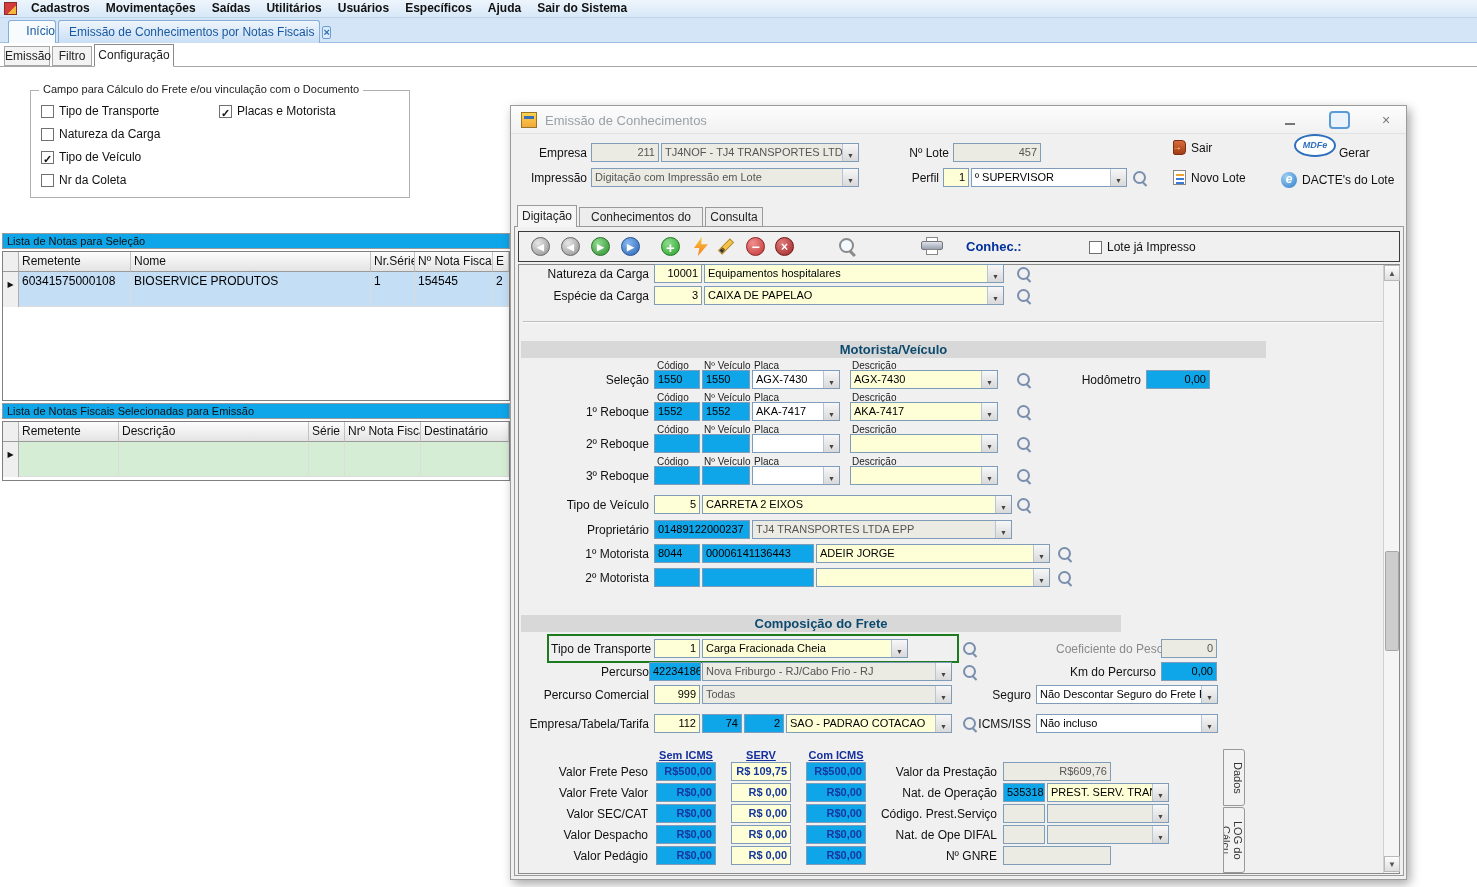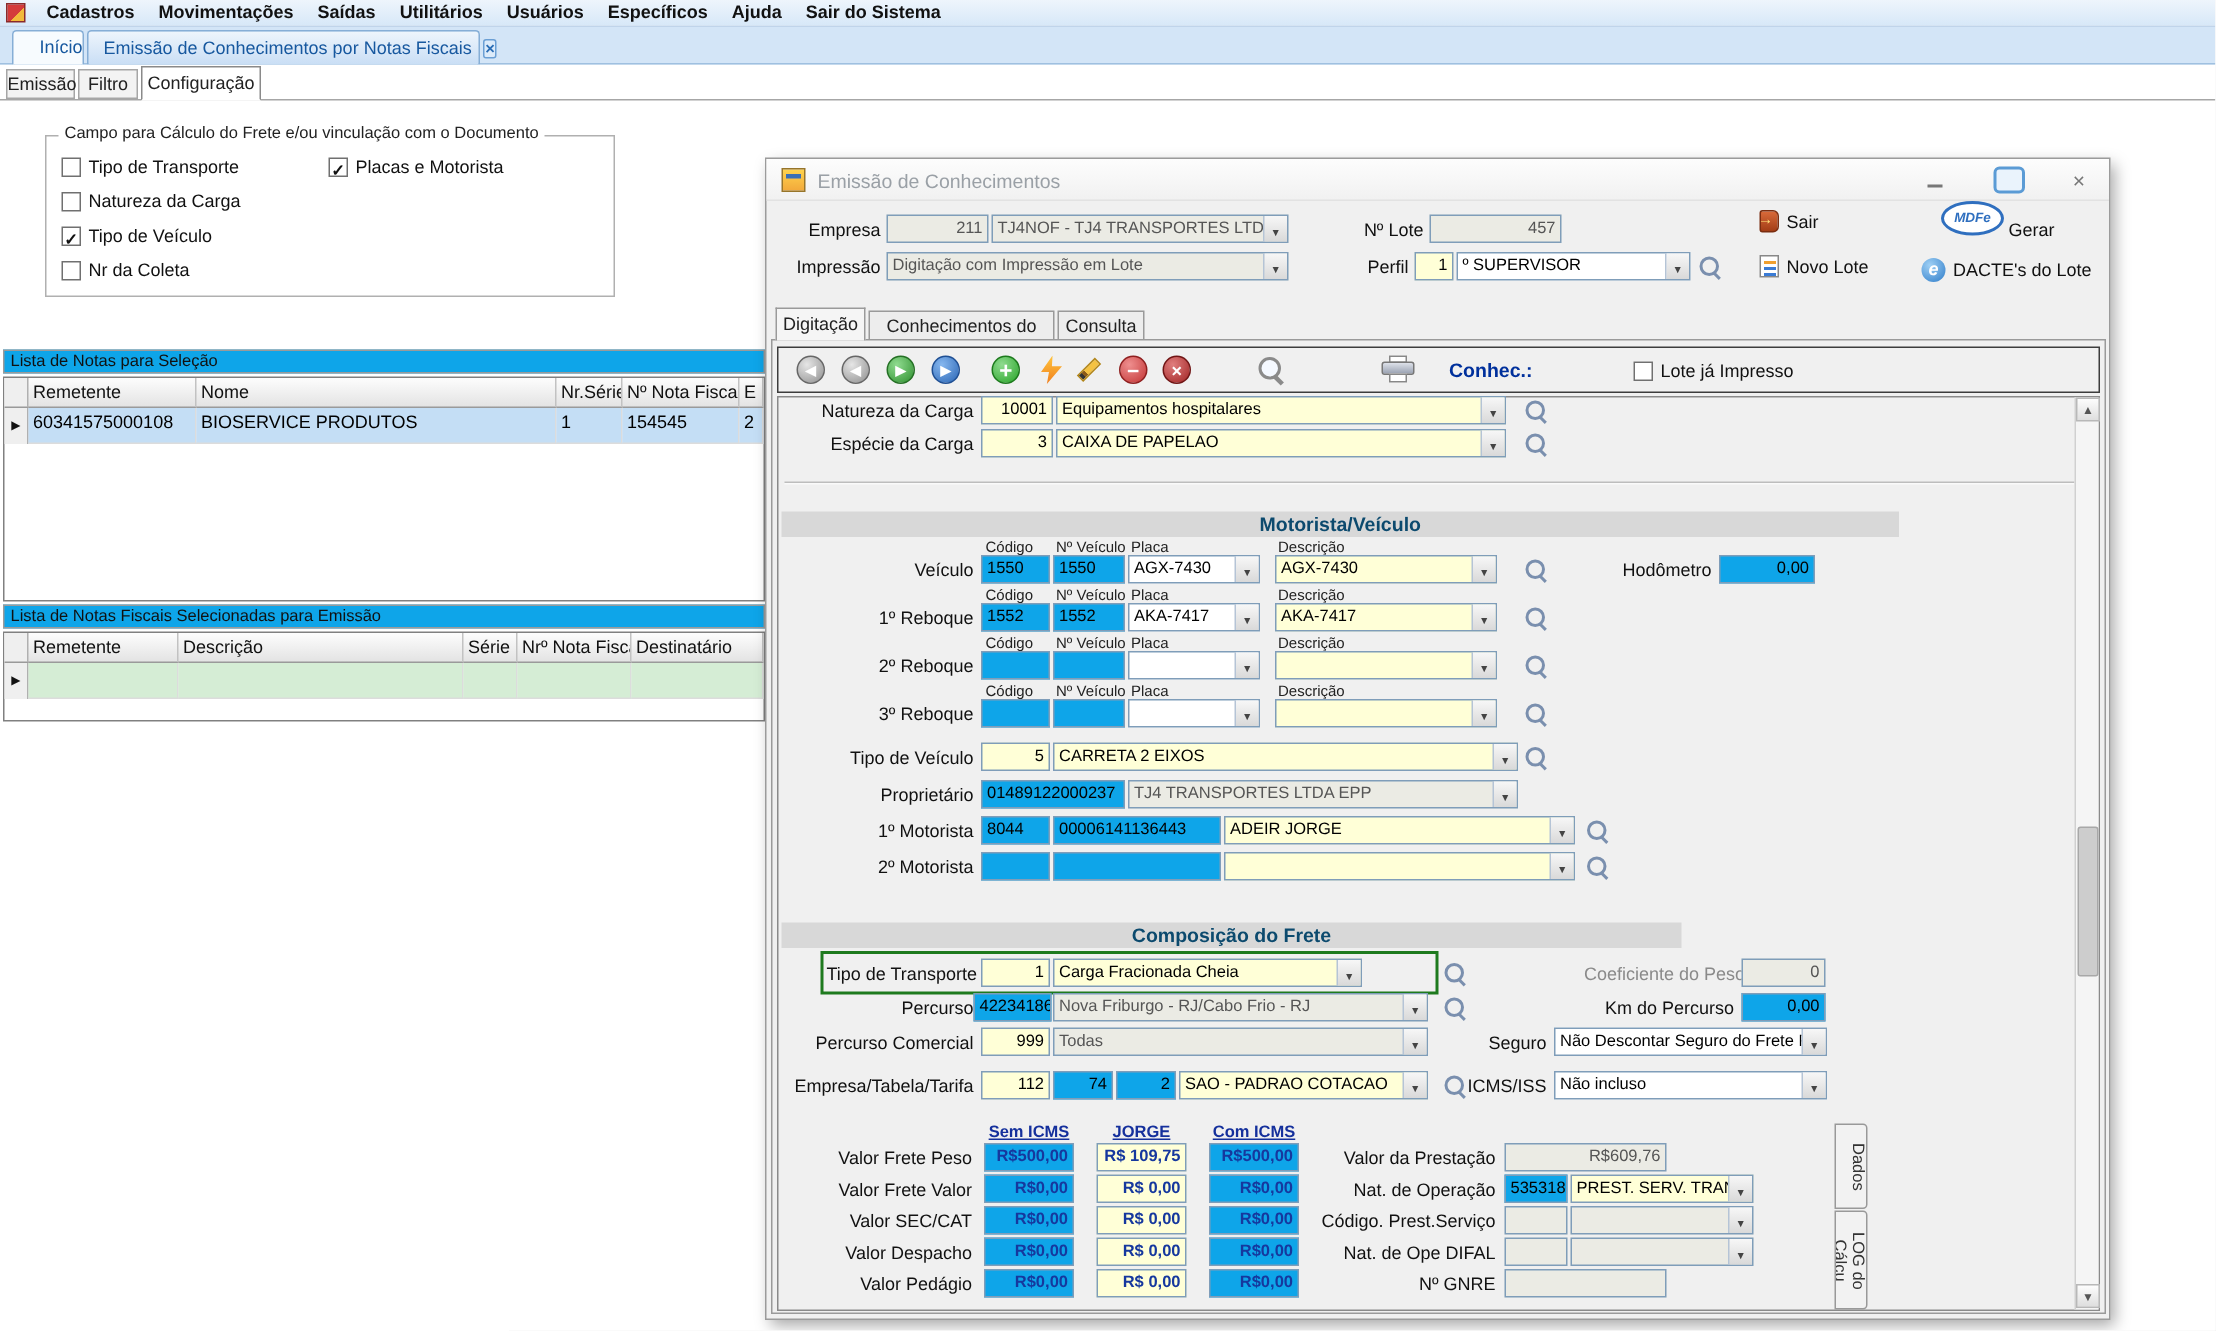--- a/index.html
+++ b/index.html
@@ -24,21 +24,21 @@
 .gbox{position:absolute;border:1px solid #b0b0b0}
 .glegend{position:absolute;top:-8px;left:8px;background:#fff;padding:0 4px;font-size:11px;color:#222;white-space:nowrap}
 .cb{position:absolute;display:flex;align-items:center;gap:5px;font-size:12px;color:#111;white-space:nowrap}
 .cbx{width:13px;height:13px;border:1px solid #707070;background:#fff;text-align:center;flex:0 0 13px}
 .cbx.checked::before{content:"✓";font-size:11px;font-weight:bold;color:#111;line-height:11px}
 
 .pstrip{position:absolute;height:16px;background:#0ea5e9;border:1px solid #9a9a9a;font-size:11px;line-height:14px;padding-left:4px;color:#111}
 .grid{position:absolute;background:#fff;border:1px solid #808080}
 .ghead{display:flex;height:20px;background:linear-gradient(#fdfdfd,#e2e2e2)}
 .gh{border-right:1px solid #c2c2c2;border-bottom:1px solid #9a9a9a;font-size:12px;line-height:19px;padding-left:3px;overflow:hidden;white-space:nowrap;color:#111}
-.grow{display:flex;height:24px}
+.grow{display:flex;height:35px}
 .gc{border-right:1px solid #dcdcdc;border-bottom:1px solid #dcdcdc;font-size:12px;line-height:19px;padding-left:3px;overflow:hidden;white-space:nowrap}
 .selb .gc{background:#c4def5}
 .selg .gc{background:#d5edd5}
 .mark{width:16px;flex:0 0 16px;background:#efefef;border-right:1px solid #b0b0b0;text-align:center;line-height:20px}
 .mark.arrow::before{content:"▶";font-size:8px;color:#111}
 
 .dialog{position:absolute;left:510px;top:105px;width:897px;height:775px;background:#f0f0f0;border:1px solid #9b9b9b;box-shadow:3px 4px 10px rgba(0,0,0,.35)}
 .dlgtitle{position:absolute;left:0;top:0;width:100%;height:28px;background:linear-gradient(#fdfdfd,#f1f1f1);border-bottom:1px solid #e2e2e2}
 .dlgico{position:absolute;left:10px;top:6px;width:16px;height:16px;background:linear-gradient(#ffd34d,#f2a93b);border:1px solid #97752a}
 .dlgico::before{content:"";position:absolute;left:2px;top:3px;width:10px;height:3px;background:#3a6fb5}
@@ -307,21 +307,21 @@
     <span class="zm" style="left:506px;top:183px"></span>
 
     <div class="hr" style="left:12px;top:215px;width:860px"></div>
 
     <div class="secbar" style="left:10px;top:235px;width:745px">Motorista/Veículo</div>
 
     <span class="mh" style="left:146px;top:254px">Código</span>
     <span class="mh" style="left:193px;top:254px">Nº Veículo</span>
     <span class="mh" style="left:243px;top:254px">Placa</span>
     <span class="mh" style="left:341px;top:254px">Descrição</span>
-    <div class="lbl r" style="left:40px;top:267px;width:98px">Veículo</div>
+    <div class="lbl r" style="left:40px;top:267px;width:98px">Seleção</div>
     <div class="fld" style="left:143px;top:264px;width:46px">1550</div>
     <div class="fld" style="left:191px;top:264px;width:48px">1550</div>
     <div class="combo" style="left:241px;top:264px;width:88px">
       <span class="cv">AGX-7430</span>
       <span class="ca"></span>
     </div>
     <div class="combo fy" style="left:339px;top:264px;width:148px">
       <span class="cv">AGX-7430</span>
       <span class="ca"></span>
     </div>
@@ -457,21 +457,21 @@
       <span class="ca"></span>
     </div>
     <span class="zm" style="left:452px;top:611px"></span>
     <div class="lbl r" style="left:455px;top:611px;width:65px">ICMS/ISS</div>
     <div class="combo" style="left:525px;top:608px;width:182px">
       <span class="cv">Não incluso</span>
       <span class="ca"></span>
     </div>
 
     <span class="vh" style="left:145px;top:643px">Sem ICMS</span>
-    <span class="vh" style="left:220px;top:643px">JORGE</span>
+    <span class="vh" style="left:220px;top:643px">SERV</span>
     <span class="vh" style="left:295px;top:643px">Com ICMS</span>
 
     <div class="lbl r" style="left:15px;top:659px;width:122px">Valor Frete Peso</div>
     <div class="fld mny" style="left:145px;top:656px;width:60px">R$500,00</div>
     <div class="fld fy mny" style="left:220px;top:656px;width:60px">R$ 109,75</div>
     <div class="fld mny" style="left:295px;top:656px;width:60px">R$500,00</div>
 
     <div class="lbl r" style="left:15px;top:680px;width:122px">Valor Frete Valor</div>
     <div class="fld mny" style="left:145px;top:677px;width:60px">R$0,00</div>
     <div class="fld fy mny" style="left:220px;top:677px;width:60px">R$ 0,00</div>

